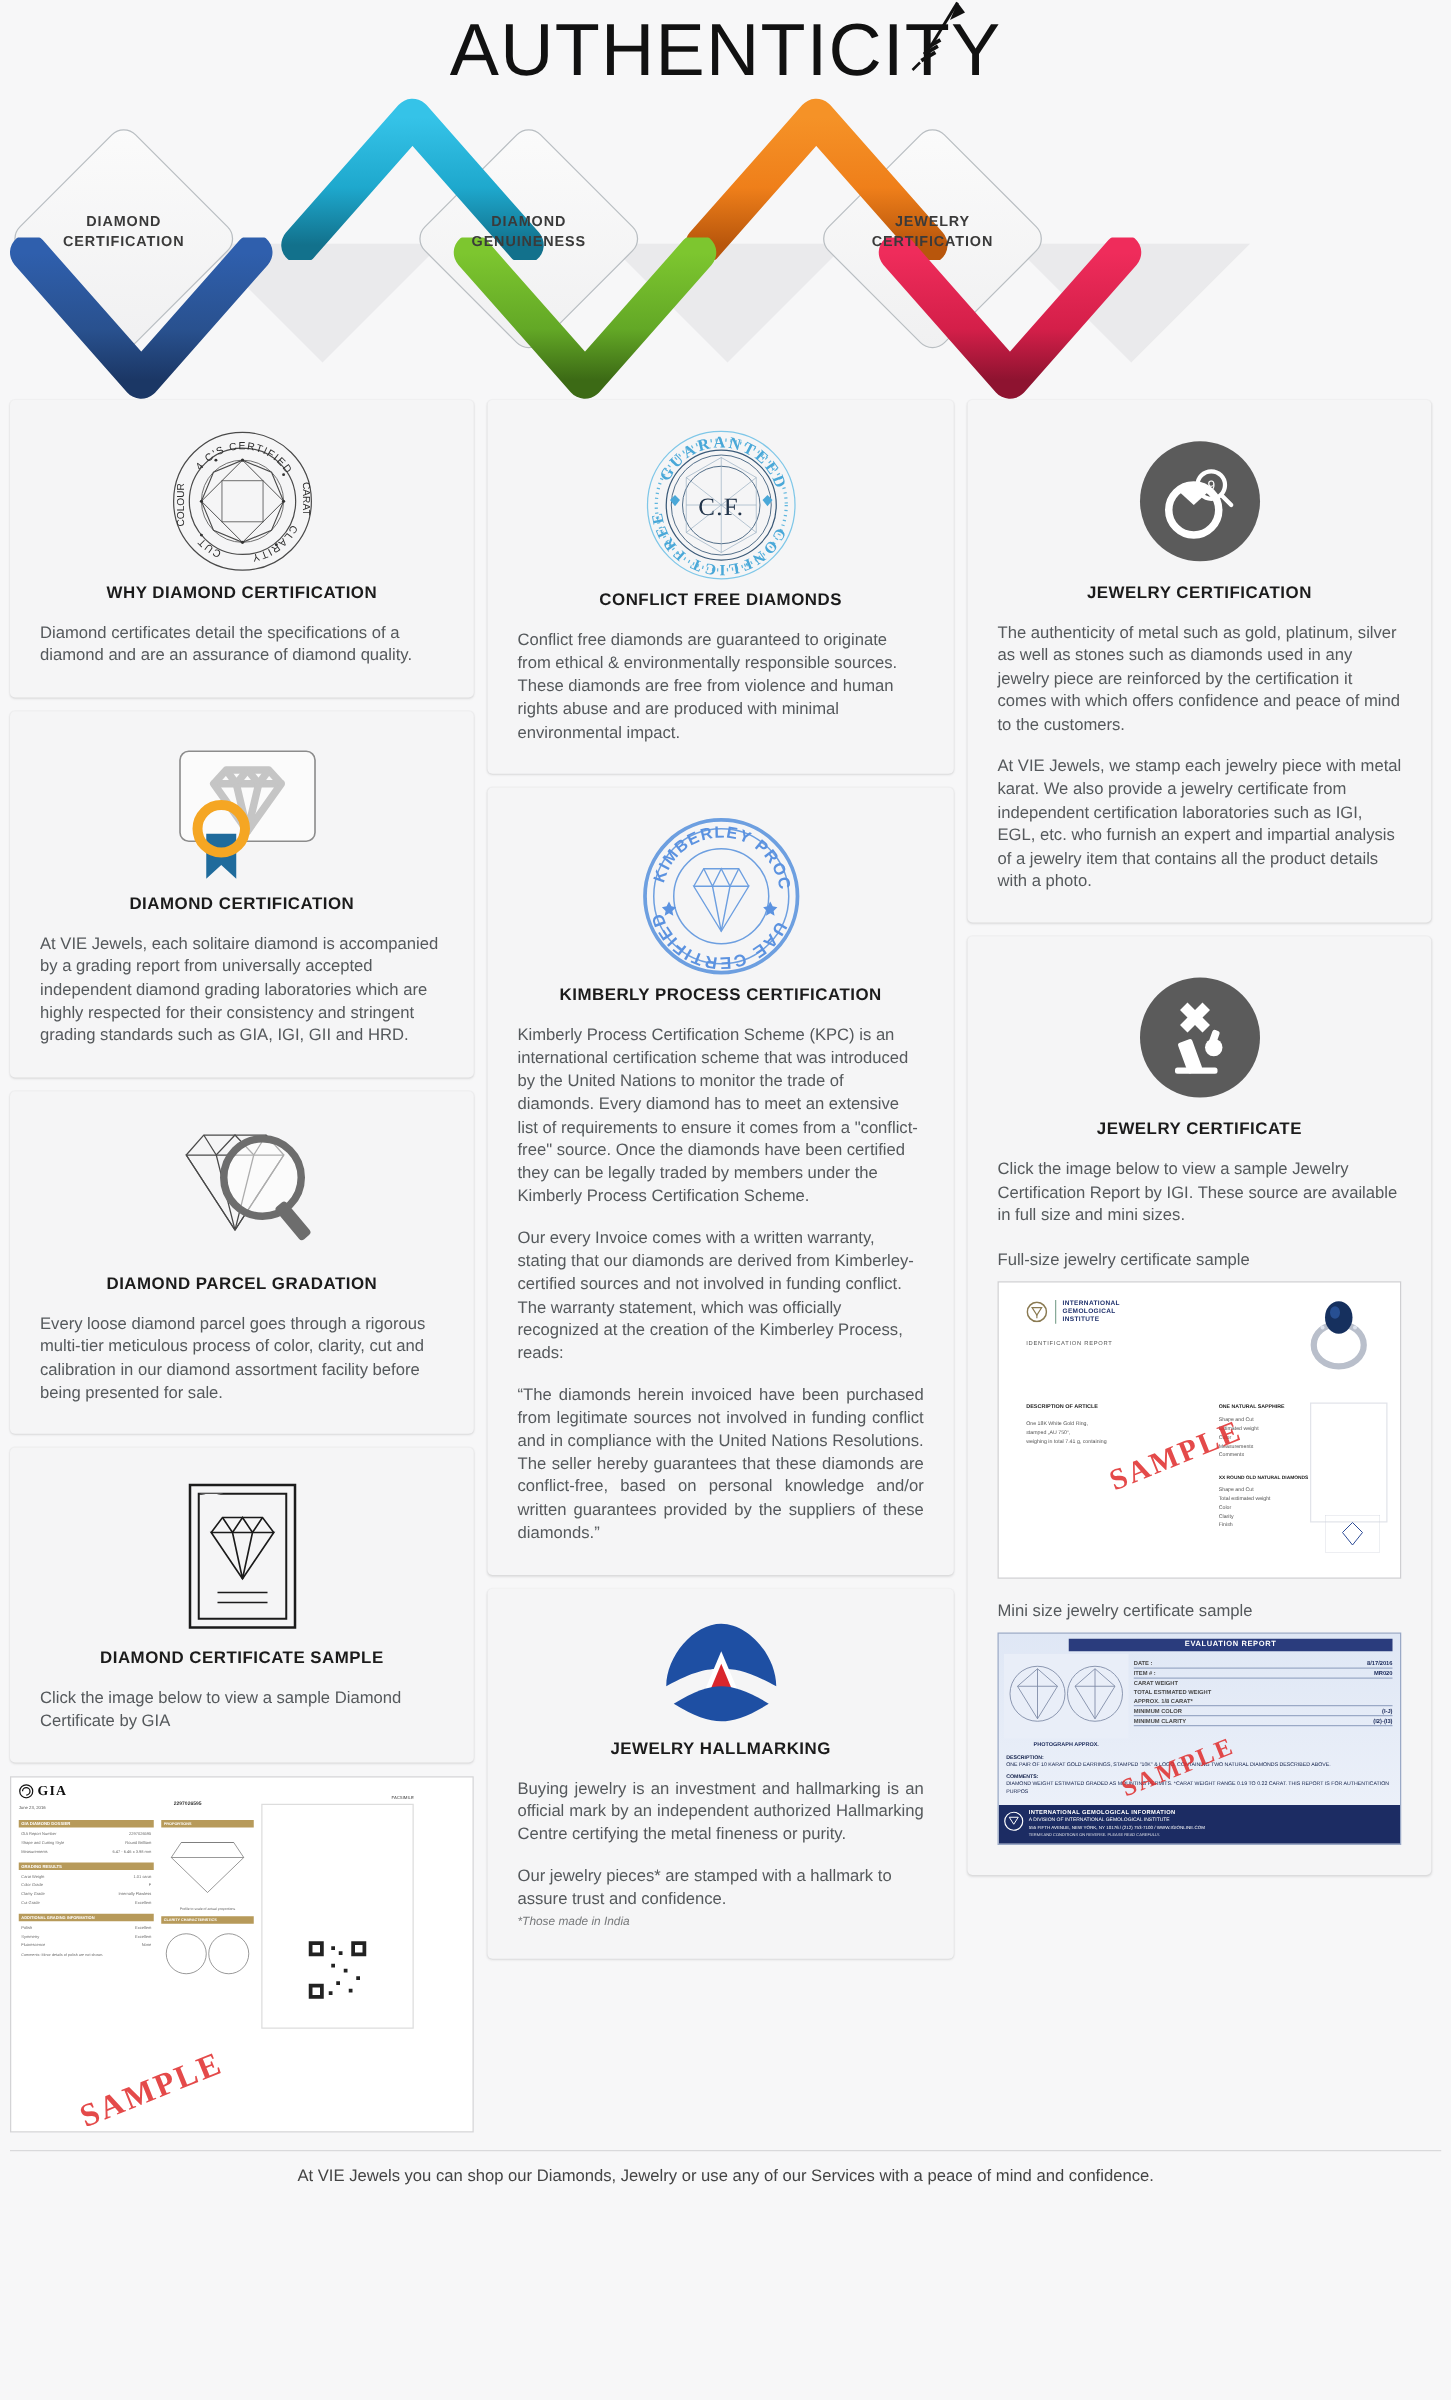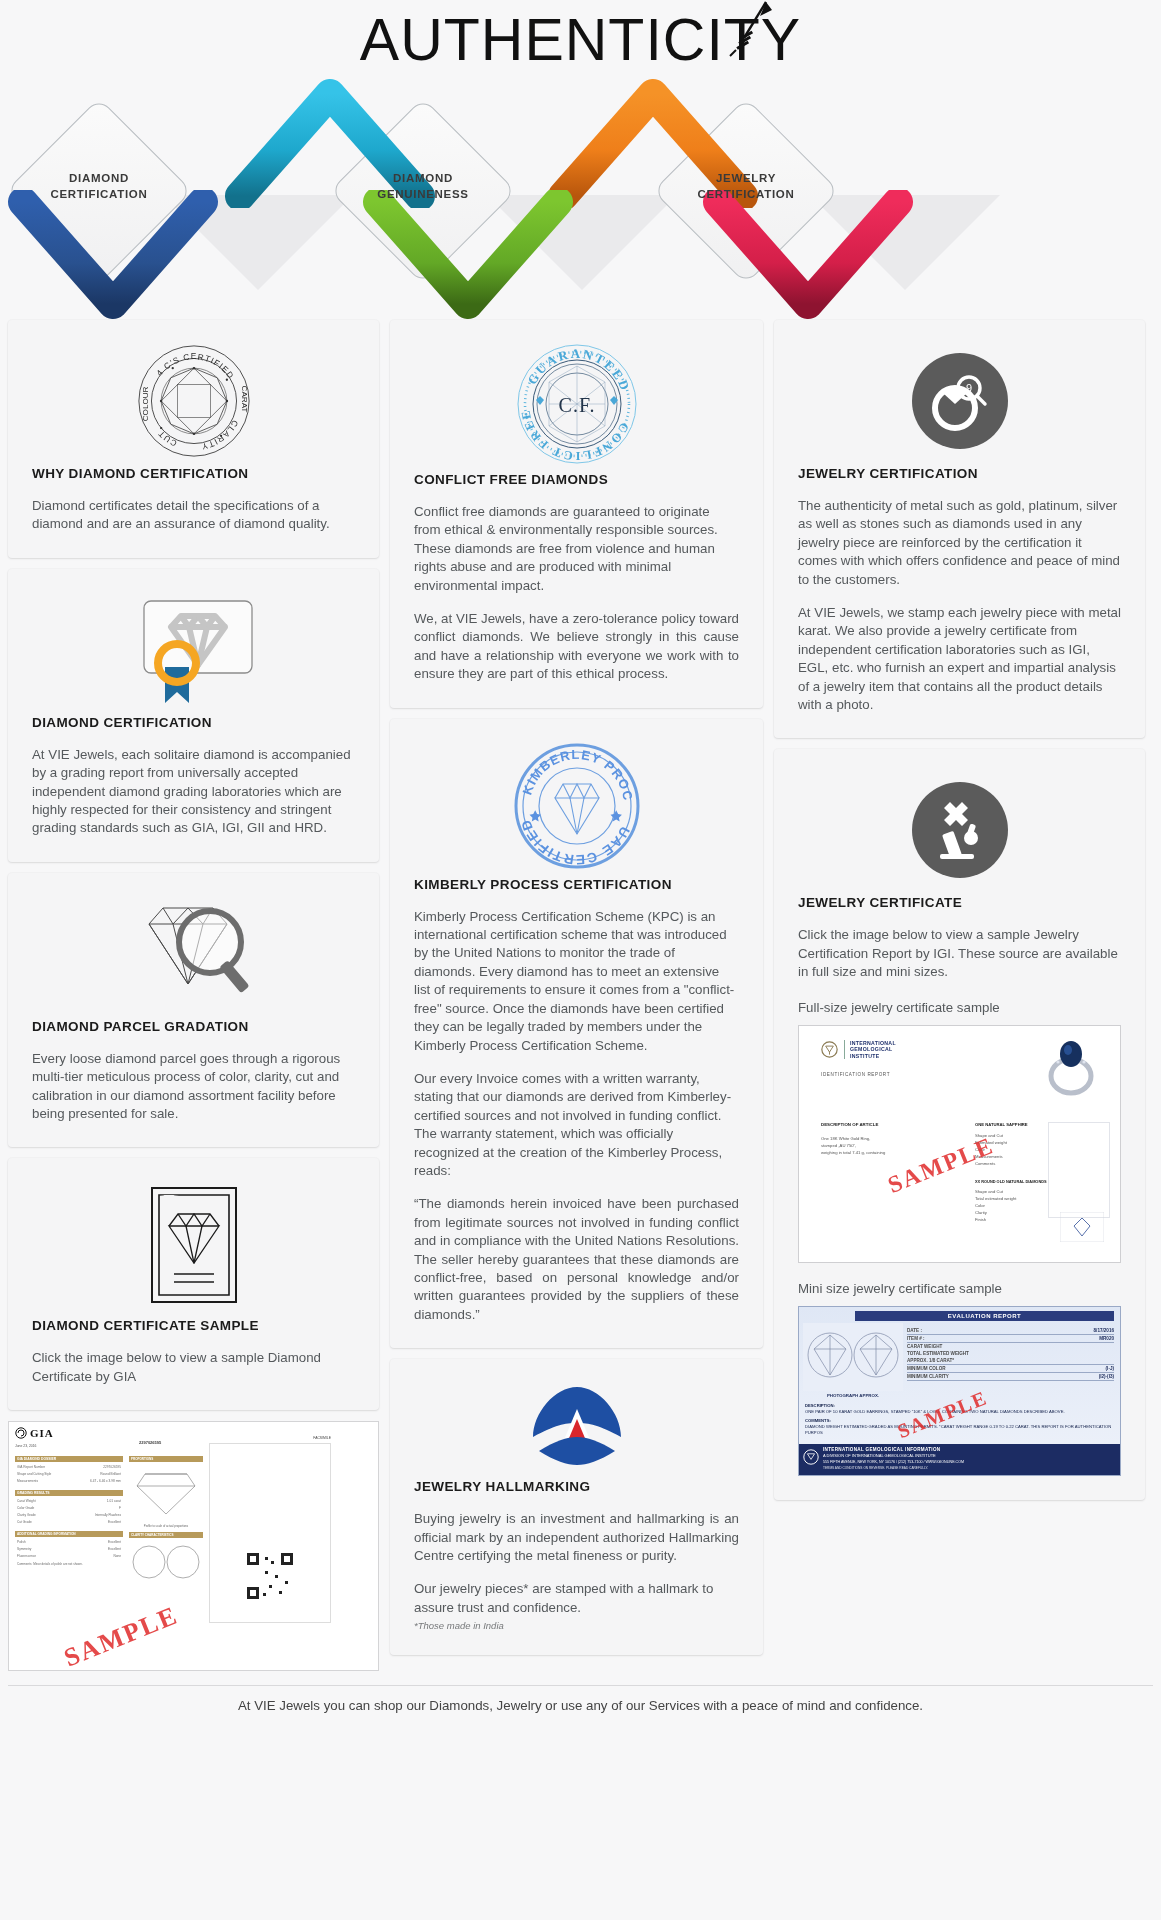--- a/index.html
+++ b/index.html
@@ -79,20 +79,21 @@
     padding: 22px 24px 24px 24px;
     box-shadow: 0 1px 2px rgba(0,0,0,.10), 0 0 0 1px rgba(0,0,0,.02);
     position: relative;
   }
   .card-icon {
     height: 118px;
     display: flex; align-items: center; justify-content: center;
     margin-bottom: 6px;
   }
   .card-title {
+    text-align: center;
     font-size: 13.5px;
     font-weight: bold;
     letter-spacing: 0.4px;
     color: #1b1b1b;
     margin-bottom: 16px;
   }
   .card p {
     font-size: 13.3px;
     line-height: 18.4px;
     color: #55595c;
@@ -343,21 +344,21 @@
               <path d="M44 44 L52 81 L60 44"></path>
               <line x1="32" y1="92" x2="72" y2="92"></line>
               <line x1="32" y1="100" x2="72" y2="100"></line>
             </g>
           </svg>
         </div>
         <div class="card-title">DIAMOND CERTIFICATE SAMPLE</div>
         <p class="caption" style="margin-top:0">Click the image below to view a sample Diamond Certificate by GIA</p>
       </div>
 
-      <div class="gia-doc" style="height:250px">
+      <div class="gia-doc" style="height:285px">
         <div style="position:absolute;left:6px;top:5px;display:flex;align-items:center;gap:3px;">
           <svg width="12" height="12" viewBox="0 0 12 12">
             <circle cx="6" cy="6" r="5.2" fill="none" stroke="#111" stroke-width="1"></circle>
             <path d="M3 6 a3 3 0 1 1 3 3" fill="none" stroke="#111" stroke-width="1"></path>
           </svg>
           <span style="font-family:'Liberation Serif',serif;font-size:11px;font-weight:bold;color:#111;letter-spacing:1px">GIA</span>
         </div>
         <div style="position:absolute;left:6px;top:22px;font-size:3.4px;color:#555">June 23, 2016</div>
         <div style="position:absolute;left:130px;top:18px;font-size:4px;color:#3a3a3a;font-weight:bold">2297026595</div>
 
@@ -488,21 +489,20 @@
             </text>
             <text font-size="12.5" font-family="Liberation Serif, serif" fill="#4aa8d8" letter-spacing="2" font-weight="bold">
               <textPath href="#cfBot" startOffset="12%">CONFLICT FREE</textPath>
             </text>
             <path d="M21 58 l4 -4 l4 4 l-4 5 z" fill="#4aa8d8"></path>
             <path d="M95 58 l4 -4 l4 4 l-4 5 z" fill="#4aa8d8"></path>
           </svg>
         </div>
         <div class="card-title">CONFLICT FREE DIAMONDS</div>
         <p>Conflict free diamonds are guaranteed to originate from ethical &amp; environmentally responsible sources. These diamonds are free from violence and human rights abuse and are produced with minimal environmental impact.</p>
-        <p class="just">We, at VIE Jewels, have a zero-tolerance policy toward conflict diamonds. We believe strongly in this cause and have a relationship with everyone we work with to ensure they are part of this ethical process.</p>
       </div>
 
       <div class="card">
         <div class="card-icon" style="height:130px">
           <svg width="128" height="128" viewBox="0 0 128 128">
             <circle cx="64" cy="64" r="61" fill="none" stroke="#6d9fe0" stroke-width="3"></circle>
             <circle cx="64" cy="64" r="54" fill="none" stroke="#6d9fe0" stroke-width="1.2"></circle>
             <circle cx="64" cy="64" r="38" fill="none" stroke="#6d9fe0" stroke-width="1.2"></circle>
             <g fill="none" stroke="#6d9fe0" stroke-width="1.1">
               <path d="M42 56 L86 56 L64 92 Z"></path>

